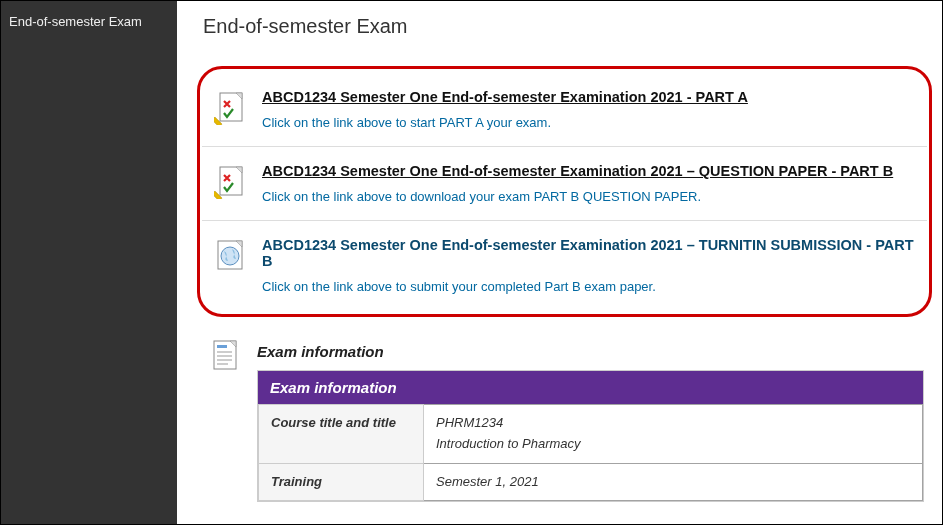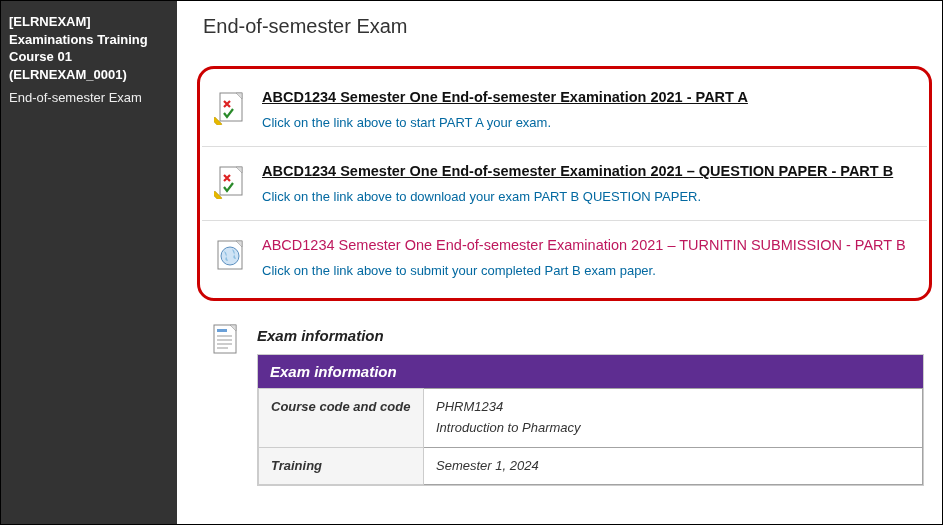--- a/index.html
+++ b/index.html
@@ -39,21 +39,21 @@
     }
     .page-title {
       font-size: 20px;
       font-weight: 400;
       color: #333;
       margin-bottom: 28px;
       margin-left: 6px;
     }
     .highlight-box {
       border: 3px solid #c00;
-      border-radius: 17px;
+      border-radius: 25px;
       padding: 4px 2px;
       margin-bottom: 14px;
       margin-right: 2px;
     }
     .content-item {
       display: flex;
       padding: 16px 10px 16px 8px;
       border-bottom: 1px solid #ddd;
     }
     .highlight-box .content-item:last-child {
@@ -75,22 +75,22 @@
       font-size: 14.5px;
       margin-bottom: 10px;
     }
     .item-title.linked {
       color: #111;
       font-weight: bold;
       text-decoration: underline;
       cursor: pointer;
     }
     .item-title.unlinked {
-      color: #be185d;
-      font-weight: normal;
+      color: #0c4a6e;
+      font-weight: bold;
     }
     .item-desc {
       font-size: 13px;
       color: #0369a1;
     }
     .info-block {
       display: flex;
       padding: 6px 10px 0 8px;
     }
     .info-body {
@@ -133,21 +133,20 @@
       border: 1px solid #a3a3a3;
       line-height: 1.6;
     }
     
     svg { display: block; }
   </style>
 </head>
 <body>
 
 <aside class="sidebar">
-  <div class="course-title">[ELRNEXAM] Examinations Training Course 01 (ELRNEXAM_0001)</div>
   <div class="breadcrumb">End-of-semester Exam</div>
 </aside>
 
 <main class="main">
   <h1 class="page-title">End-of-semester Exam</h1>
 
   <div class="highlight-box">
 
     <div class="content-item">
       <div class="item-icon">
@@ -211,26 +210,26 @@
         <line x1="7" y1="25" x2="18" y2="25" stroke="#bbb" stroke-width="1.5"></line>
       </svg>
     </div>
     <div class="info-body">
       <div class="info-heading">Exam information</div>
       <div class="info-table-wrap">
         <div class="info-table-header">Exam information</div>
         <table class="info-table">
           <tbody>
               <tr>
-            <th>Course code and code</th>
+            <th>Course title and title</th>
             <td>PHRM1234<br>Introduction to Pharmacy</td>
           </tr>
           <tr>
             <th>Training</th>
-            <td>Semester 1, 2024</td>
+            <td>Semester 1, 2021</td>
           </tr>
         </tbody>
           </table>
       </div>
     </div>
   </div>
 
 </main>
 
 </body></html>

